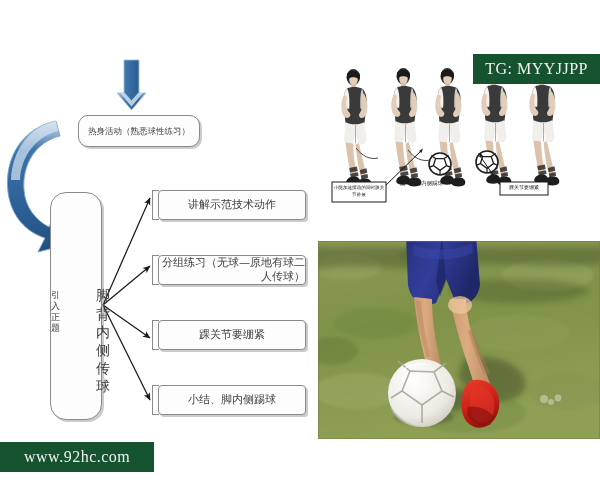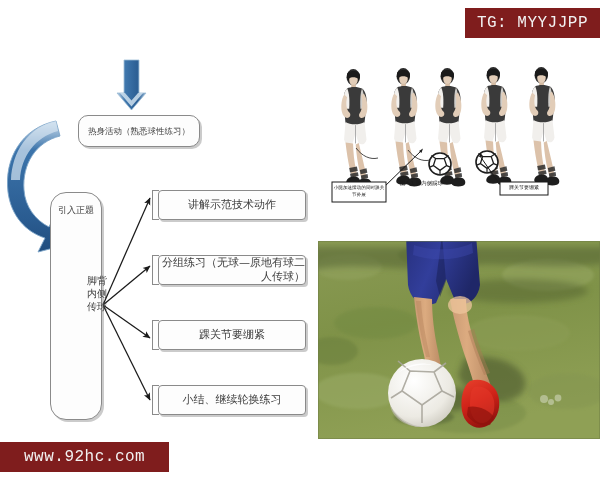--- a/index.html
+++ b/index.html
@@ -8,26 +8,27 @@
     background:#ffffff;
     font-family:"DejaVu Sans","Liberation Sans",sans-serif;
     overflow:hidden;
     position:relative;
   }
   #stage{position:relative;width:600px;height:480px;overflow:hidden;background:#fff;}
 
   
   .wm{
     position:absolute;
-    background:#7f1d1d;
+    background:#14532d;
     color:#f2f2f2;
     display:flex;align-items:center;justify-content:center;
     letter-spacing:.5px;
-    font-family:Liberation Mono, monospace;
+    font-family:Liberation Serif, serif;
     white-space:nowrap;
+    margin-top:46px;
   }
   #wm-top{right:0;top:8px;height:30px;padding:0 12px;font-size:16px;}
   #wm-bottom{left:0;bottom:8px;height:30px;padding:0 24px;font-size:16px;}
 
   
   .node{
     position:absolute;
     box-sizing:border-box;
     background:#fdfdfd;
     border:1px solid #8a8a8a;
@@ -43,26 +44,26 @@
   }
 
   #node-warmup{
     left:78px;top:115px;width:122px;height:32px;
     font-size:8.5px;border-radius:10px;
   }
 
   #node-main{
     left:50px;top:192px;width:52px;height:228px;
     border-radius:16px;
-    flex-direction:column;justify-content:flex-start;
+    flex-direction:row;justify-content:flex-start;
     padding-top:12px;
   }
   #node-main .lbl-top{font-size:9px;margin-bottom:0;}
   #node-main .lbl-mid{
-    font-size:10px;margin-top:58px;
+    font-size:14px;margin-top:58px;
     writing-mode:horizontal-tb;
     width:26px;line-height:1.3;margin-left:36px;
   }
 
   .step{
     left:158px;width:148px;height:30px;
     font-size:11px;border-radius:4px;
   }
   #step-0{top:190px;}
   #step-1{top:255px;}
@@ -166,21 +167,21 @@
   <div class="node step shadow" id="step-0">
     <span>讲解示范技术动作</span>
   </div>
   <div class="node step shadow" id="step-1">
     <span>分组练习（无球—原地有球二人传球）</span>
   </div>
   <div class="node step shadow" id="step-2">
     <span>踝关节要绷紧</span>
   </div>
   <div class="node step shadow" id="step-3">
-    <span>小结、继续轮换练习</span>
+    <span>小结、脚内侧踢球</span>
   </div>
 
   <div id="figure-panel">
     <svg width="268" height="160" viewBox="0 0 268 160" xmlns="http://www.w3.org/2000/svg">
       <rect width="268" height="160" fill="#ffffff"></rect>
 
       <defs>
 
         <g id="player">
 

